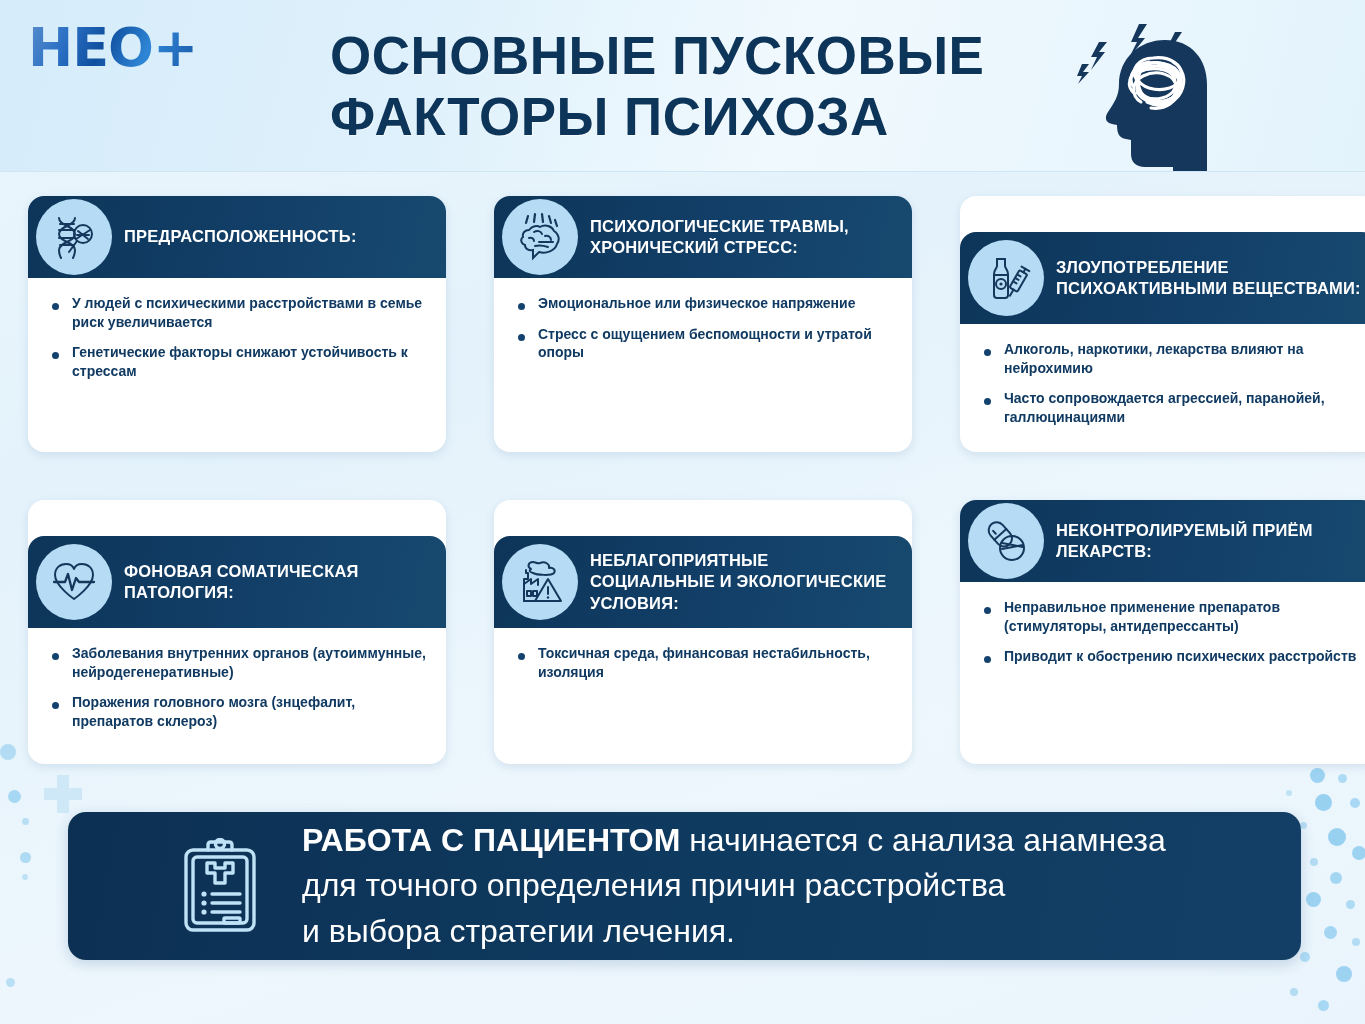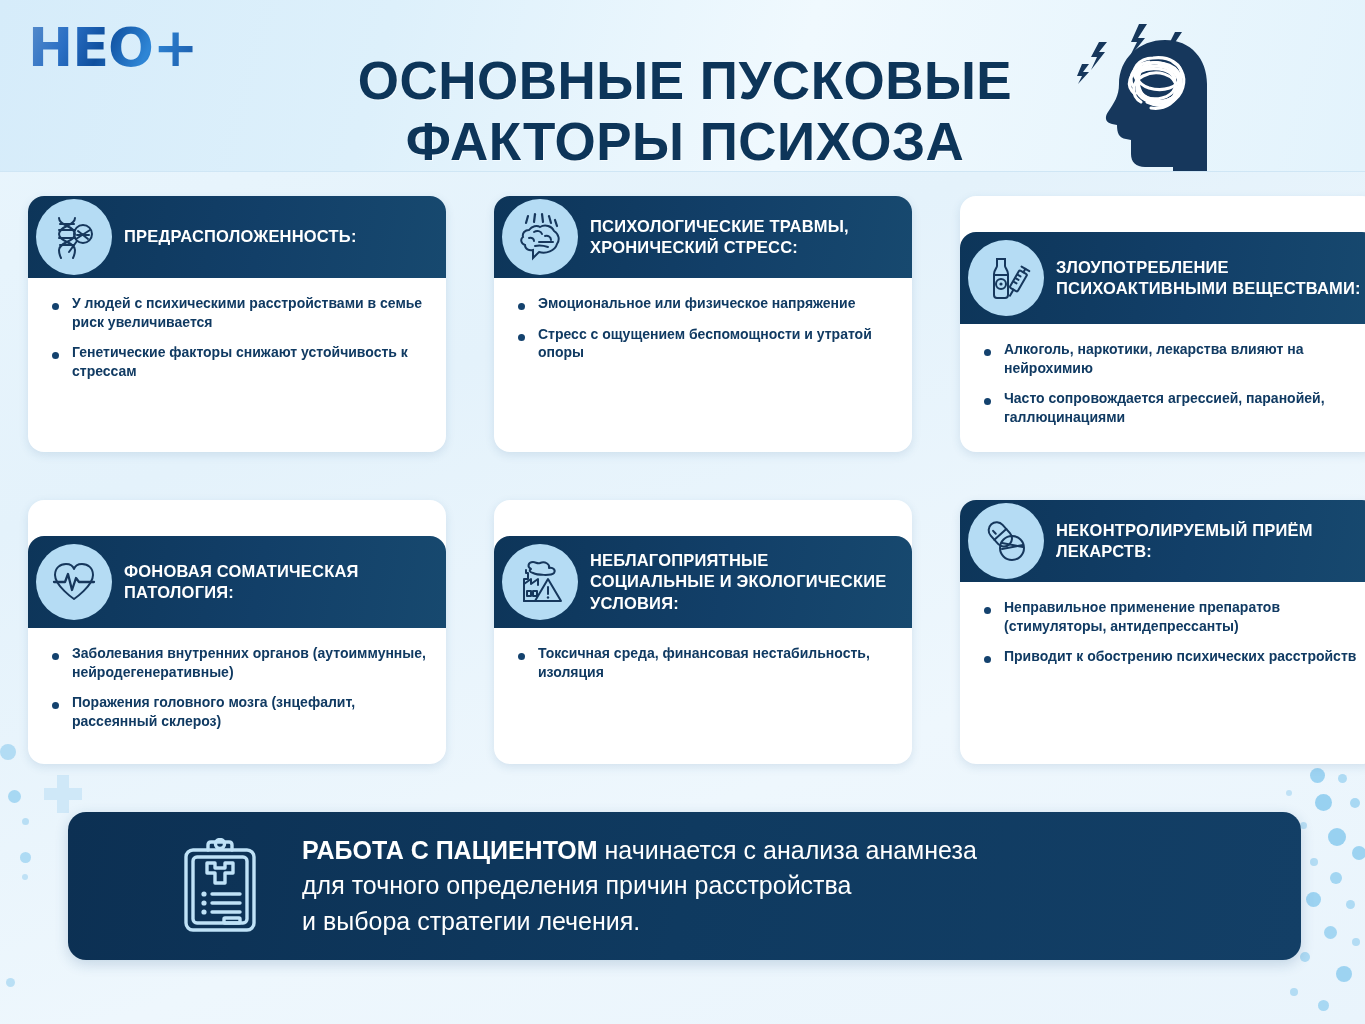--- a/index.html
+++ b/index.html
@@ -59,29 +59,28 @@
     -webkit-background-clip: text;
     background-clip: text;
     color: transparent;
     font-family: "DejaVu Sans", sans-serif;
   }
 
   .page-title {
     position: absolute;
     left: 330px; top: 26px;
     width: 710px;
-    text-align: center;
+    text-align: left;
     color: #0d3559;
     font-size: 53px;
     font-weight: 800;
     line-height: 1.15;
     letter-spacing: 0.5px;
     text-shadow: 1px 1px 0 rgba(255,255,255,0.55);
     font-family: "Liberation Sans", sans-serif;
-    margin-top: 25px;
   }
 
   .head-icon {
     position: absolute;
     right: 108px; top: 2px;
     width: 180px; height: 170px;
   }
 
   
   .grid {
@@ -182,21 +181,21 @@
     margin-left: 104px;
     margin-right: 34px;
     flex: none;
     display: flex;
     align-items: center;
     justify-content: center;
   }
   .banner-icon svg { width: 84px; height: 96px; display: block; }
   .banner-text {
     color: #ffffff;
-    font-size: 25px;
+    font-size: 32px;
     line-height: 1.42;
     font-weight: 400;
   }
   .banner-text b { font-weight: 800; }
 </style>
 </head>
 <body>
 
 <div id="page">
 
@@ -386,21 +385,21 @@
             <path d="M25 42 C25 42 6 29 6 18 C6 11 11 7 17 7 C21 7 24 9 25 12
                      C26 9 29 7 33 7 C39 7 44 11 44 18 C44 29 25 42 25 42 Z"></path>
             <path d="M5 25 L16 25 L19 17 L23 33 L27 21 L30 25 L45 25" stroke-width="2.3" fill="none"></path>
           </svg>
         </div>
         <div class="card-title">ФОНОВАЯ СОМАТИЧЕСКАЯ ПАТОЛОГИЯ:</div>
       </div>
       <div class="card-body">
         <ul class="bullets">
           <li>Заболевания внутренних органов (аутоиммунные, нейродегенеративные)</li>
-          <li>Поражения головного мозга (знцефалит, рассеянный склероз)</li>
+          <li>Поражения головного мозга (знцефалит, препаратов склероз)</li>
         </ul>
       </div>
     </div>
 
     <div class="card card-r2">
       <div class="card-head tall">
         <div class="icon-circle">
           <svg viewBox="0 0 50 50" fill="none" stroke="#16375c" stroke-width="2" stroke-linecap="round" stroke-linejoin="round">
             <path d="M16 12 C12 10 13 5 18 5 C21 5 22 7 25 6 C30 4 35 7 34 11
                      C38 10 41 13 39 16 C36 19 22 18 18 16 C14 15 14 13 16 12 Z"></path>

